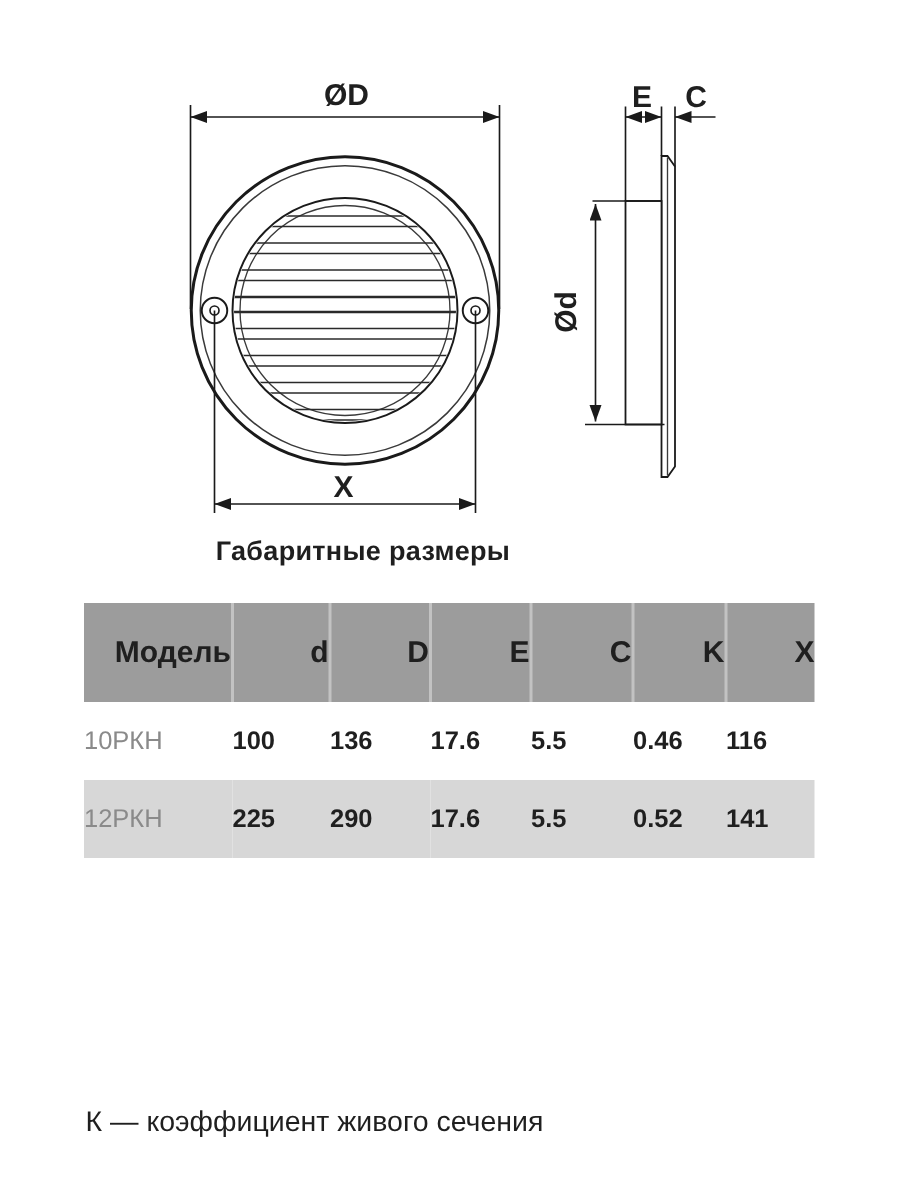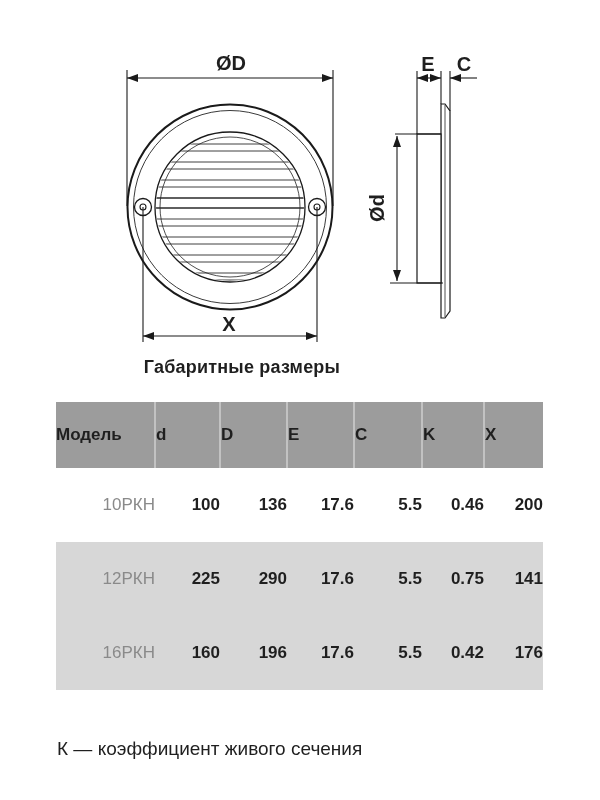--- a/index.html
+++ b/index.html
@@ -11,26 +11,26 @@
   .dim-label{font-family:"Liberation Sans",sans-serif;font-size:20px;font-weight:bold;fill:#1f1f1f;}
   .section-title{
     position:absolute;top:357px;left:0;width:484px;text-align:center;
     font-size:18px;font-weight:bold;color:#1f1f1f;letter-spacing:.2px;
   }
   .spec-table{
     position:absolute;top:402px;left:56px;width:487px;
     border-collapse:collapse;table-layout:fixed;
   }
   .spec-table th{
-    background:#9c9c9c;height:66px;font-size:17px;font-weight:bold;color:#1f1f1f;
-    text-align:left;vertical-align:middle;border-left:2px solid #c2c2c2;padding:0;
+    background:#9c9c9c;height:66px;font-size:20px;font-weight:bold;color:#1f1f1f;
+    text-align:right;vertical-align:middle;border-left:2px solid #c2c2c2;padding:0;
   }
   .spec-table th:first-child{border-left:none;}
   .spec-table td{
-    height:74px;font-size:17px;text-align:right;vertical-align:middle;
+    height:52px;font-size:17px;text-align:left;vertical-align:middle;
     color:#1f1f1f;font-weight:bold;padding:0;border:none;
   }
   .spec-table td.model{color:#8a8a8a;font-weight:normal;}
   .spec-table tr.stripe td{background:#d7d7d7;}
   .footnote{
     position:absolute;top:738px;left:57px;font-size:19px;color:#1f1f1f;
   }
 </style>
 </head>
 <body>
@@ -150,38 +150,29 @@
       </tr>
     </thead>
     <tbody>
       <tr>
         <td class="model">10РКН</td>
         <td>100</td>
         <td>136</td>
         <td>17.6</td>
         <td>5.5</td>
         <td>0.46</td>
-        <td>200</td>
+        <td>116</td>
       </tr>
       <tr class="stripe">
         <td class="model">12РКН</td>
         <td>225</td>
         <td>290</td>
         <td>17.6</td>
         <td>5.5</td>
-        <td>0.75</td>
+        <td>0.52</td>
         <td>141</td>
-      </tr>
-      <tr class="stripe">
-        <td class="model">16РКН</td>
-        <td>160</td>
-        <td>196</td>
-        <td>17.6</td>
-        <td>5.5</td>
-        <td>0.42</td>
-        <td>176</td>
       </tr>
     </tbody>
   </table>
 
   <div class="footnote">К — коэффициент живого сечения</div>
 
 </div>
 
 </body></html>

